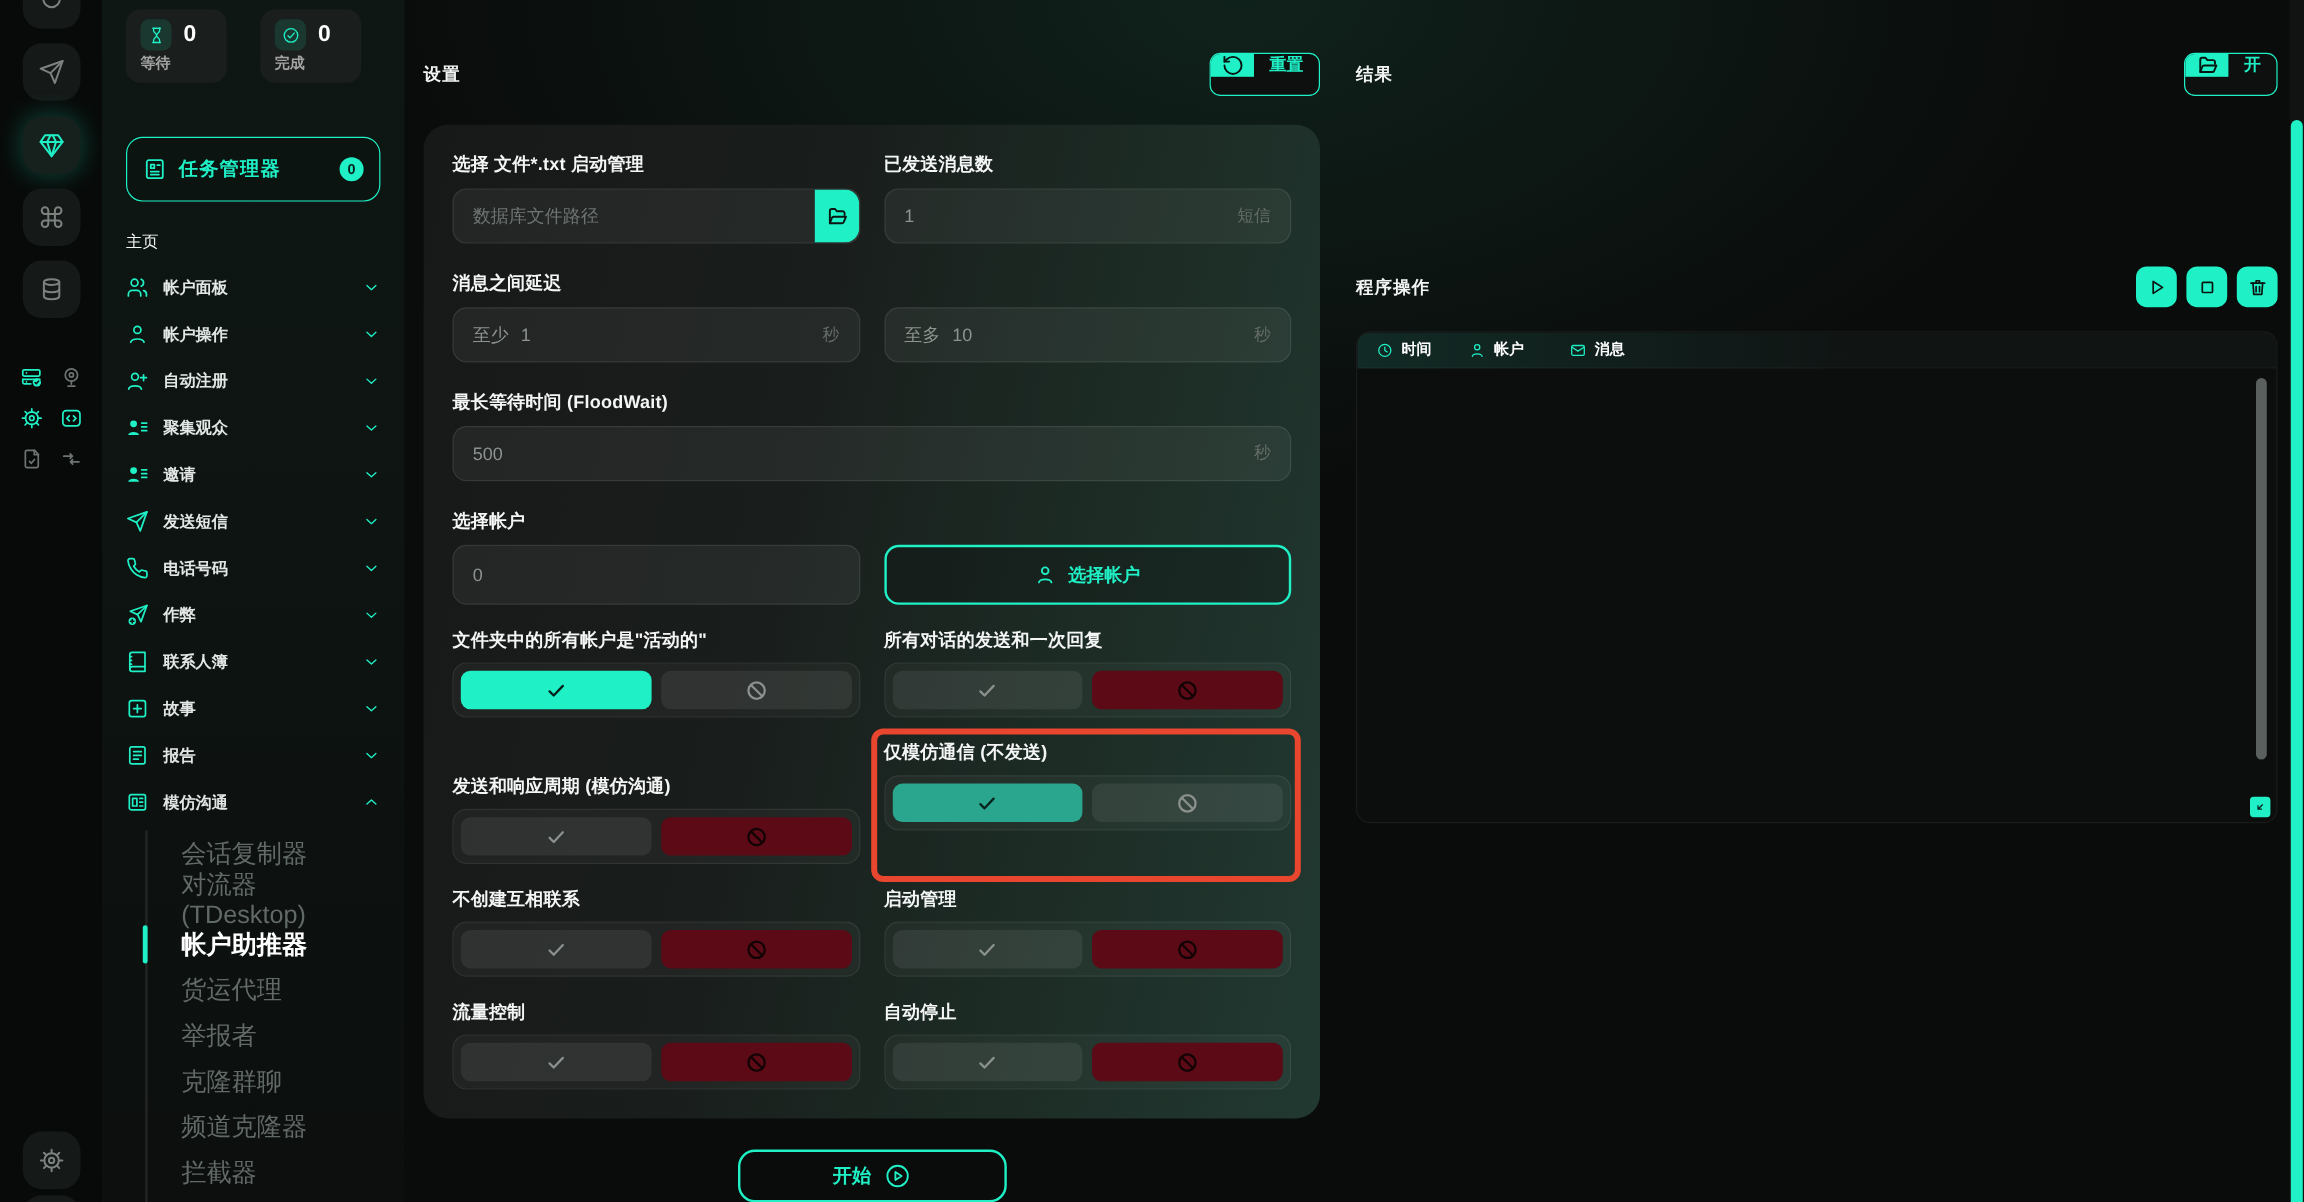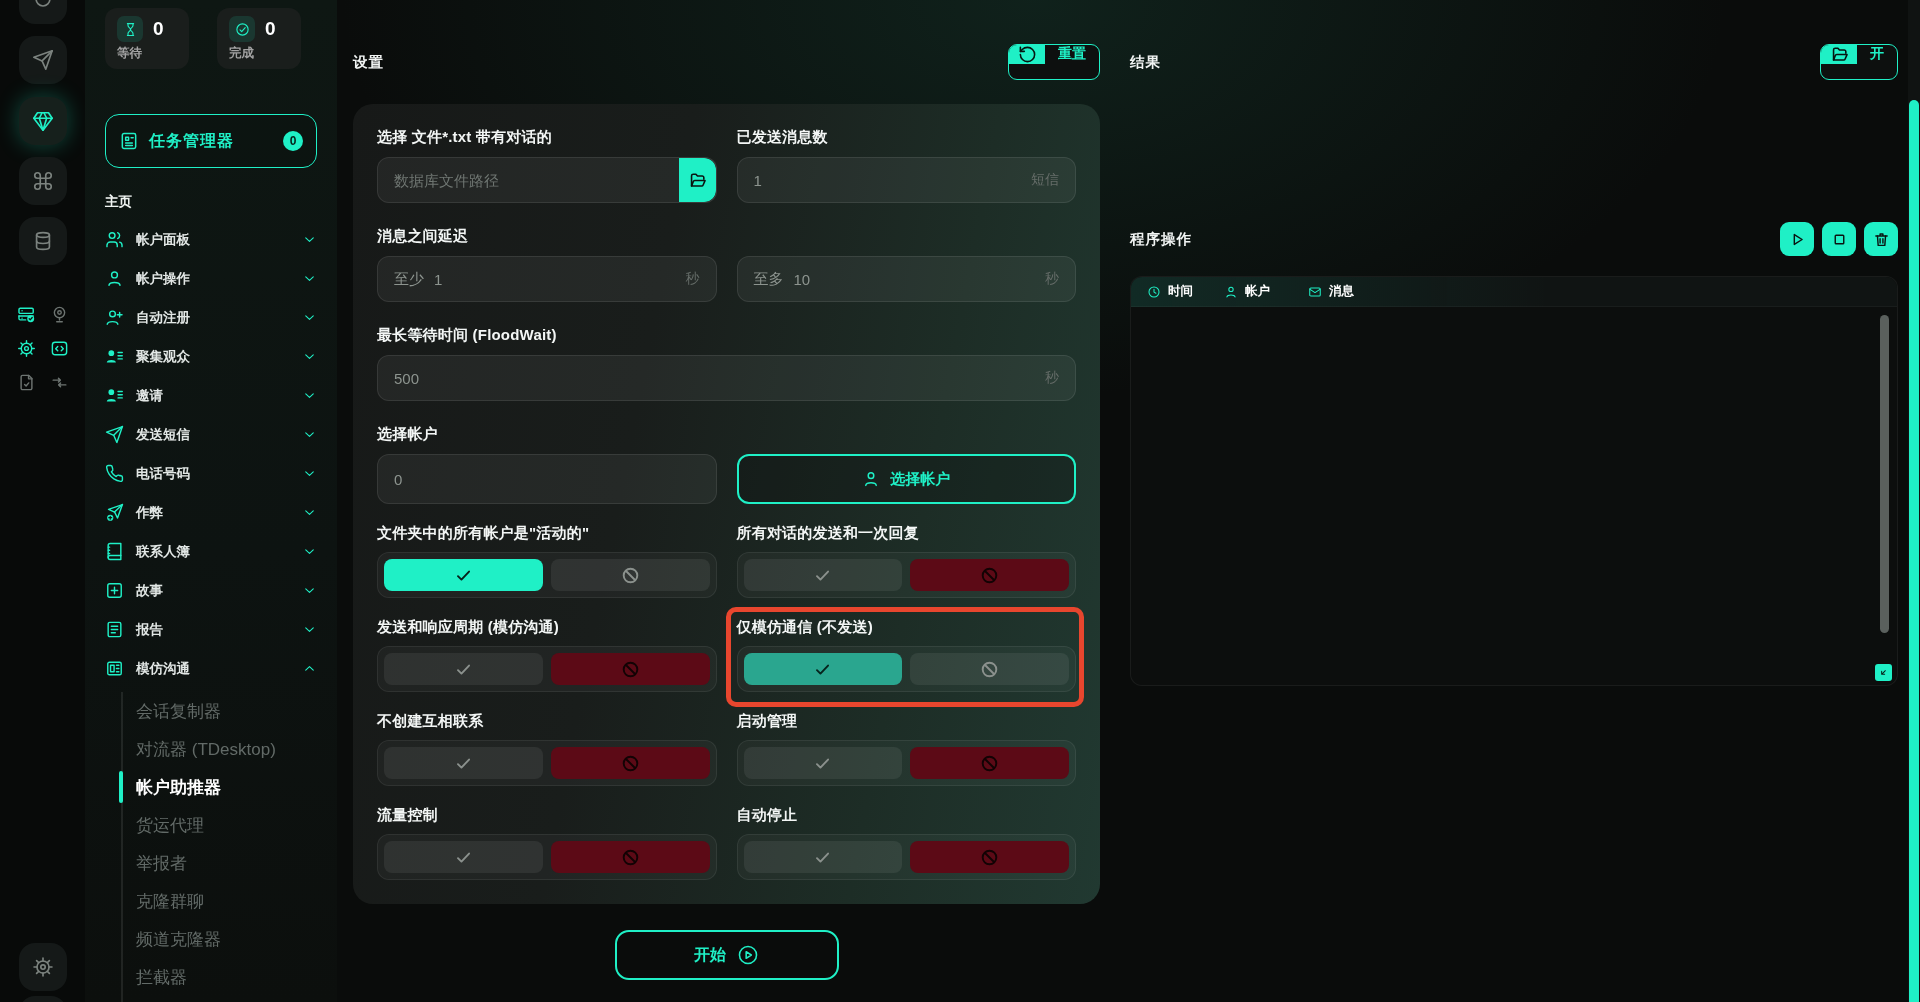--- a/index.html
+++ b/index.html
@@ -36,28 +36,28 @@
     display:flex;align-items:center;justify-content:center}
   .chip-ic svg.ic{width:15px;height:15px}
   .chip-val{font-size:19px;font-weight:700;color:#fff}
   .chip-label{margin-top:3px;font-size:12.5px;font-weight:600;color:#a3a3a3}
   .tm-btn{margin-top:45px;height:54px;border:1.5px solid var(--accent);border-radius:14px;
     display:flex;align-items:center;gap:10px;padding:0 13px;color:var(--accent);background:rgba(10,16,13,.3);cursor:pointer}
   .tm-btn svg.ic{width:20px;height:20px}
   .tm-label{font-size:16px;font-weight:800;letter-spacing:1px}
   .tm-badge{margin-left:auto;width:20px;height:20px;border-radius:50%;background:var(--accent);
     color:#052019;font-size:12px;font-weight:800;display:flex;align-items:center;justify-content:center}
-  .home{margin-top:25px;font-size:13.5px;font-weight:700;color:#f0f4f2}
+  .home{margin-top:25px;font-size:13.5px;font-weight:400;color:#f0f4f2}
   .menu{margin-top:9px}
   .mi{height:39px;display:flex;align-items:center;gap:12px;color:#e2e7e5;font-size:13.5px;font-weight:600;cursor:pointer}
   .mi svg.mico{width:19px;height:19px;color:var(--accent);flex:0 0 19px}
   .mi .chev{margin-left:auto;width:15px;height:15px;color:var(--accent)}
   .chev.up{transform:rotate(180deg)}
   .submenu{margin-top:4px;margin-left:16px;border-left:2px solid rgba(255,255,255,.09)}
-  .smi{height:38px;display:flex;align-items:center;padding-left:13px;color:#626a67;font-size:17px;position:relative;cursor:pointer}
+  .smi{height:38px;display:flex;align-items:center;padding-left:28px;color:#626a67;font-size:21px;position:relative;cursor:pointer}
   .smi.active{color:#fff;font-weight:700}
   .smi.active::before{content:'';position:absolute;left:-4px;top:3px;bottom:3px;width:4px;background:var(--accent);border-radius:2px}
 
   
   .main{flex:1;display:flex;padding-left:16px;
     background:radial-gradient(1050px 600px at 44% 0%, rgba(27,77,61,.33), transparent 66%), #0a0c0b}
   .settings-col{flex:0 0 747px;margin-right:30px;display:flex;flex-direction:column}
   .col-head{margin-top:44px;height:36px;display:flex;align-items:center;justify-content:space-between}
   .col-title{font-size:14.5px;font-weight:700;letter-spacing:1px;color:#f2f5f4}
   .split-btn{display:flex;height:36px;border:1.5px solid var(--accent);border-radius:9px;overflow:hidden;
@@ -532,21 +532,21 @@
               </svg>
             </span>
           <span class="split-label">重置</span>
         </div>
       </div>
 
       <div class="card">
 
         <div class="fgrid">
           <div>
-            <div class="flabel">选择 文件*.txt 带有对话的</div>
+            <div class="flabel">选择 文件*.txt 启动管理</div>
             <div class="input attach">
               <input class="bare" placeholder="数据库文件路径" style="">
               <span class="attach-btn">
                 <svg class="ic">
                     <use href="#sym-folder"></use>
                   </svg>
               </span>
             </div>
           </div>
           <div>
@@ -622,21 +622,21 @@
                   </svg>
                 </div>
                 <div class="seg red">
                   <svg class="ic">
                     <use href="#sym-ban"></use>
                   </svg>
                 </div>
               </div>
             </div>
             <div class="tcell">
-              <div class="flabel" style="margin-bottom: 9px;">发送和响应周期 (模仿沟通)</div>
+              <div class="flabel" style="margin-bottom: 9px; margin-top: 28px;">发送和响应周期 (模仿沟通)</div>
               <div class="tgroup">
                 <div class="seg muted">
                   <svg class="ic">
                     <use href="#sym-check"></use>
                   </svg>
                 </div>
                 <div class="seg red">
                   <svg class="ic">
                     <use href="#sym-ban"></use>
                   </svg>

